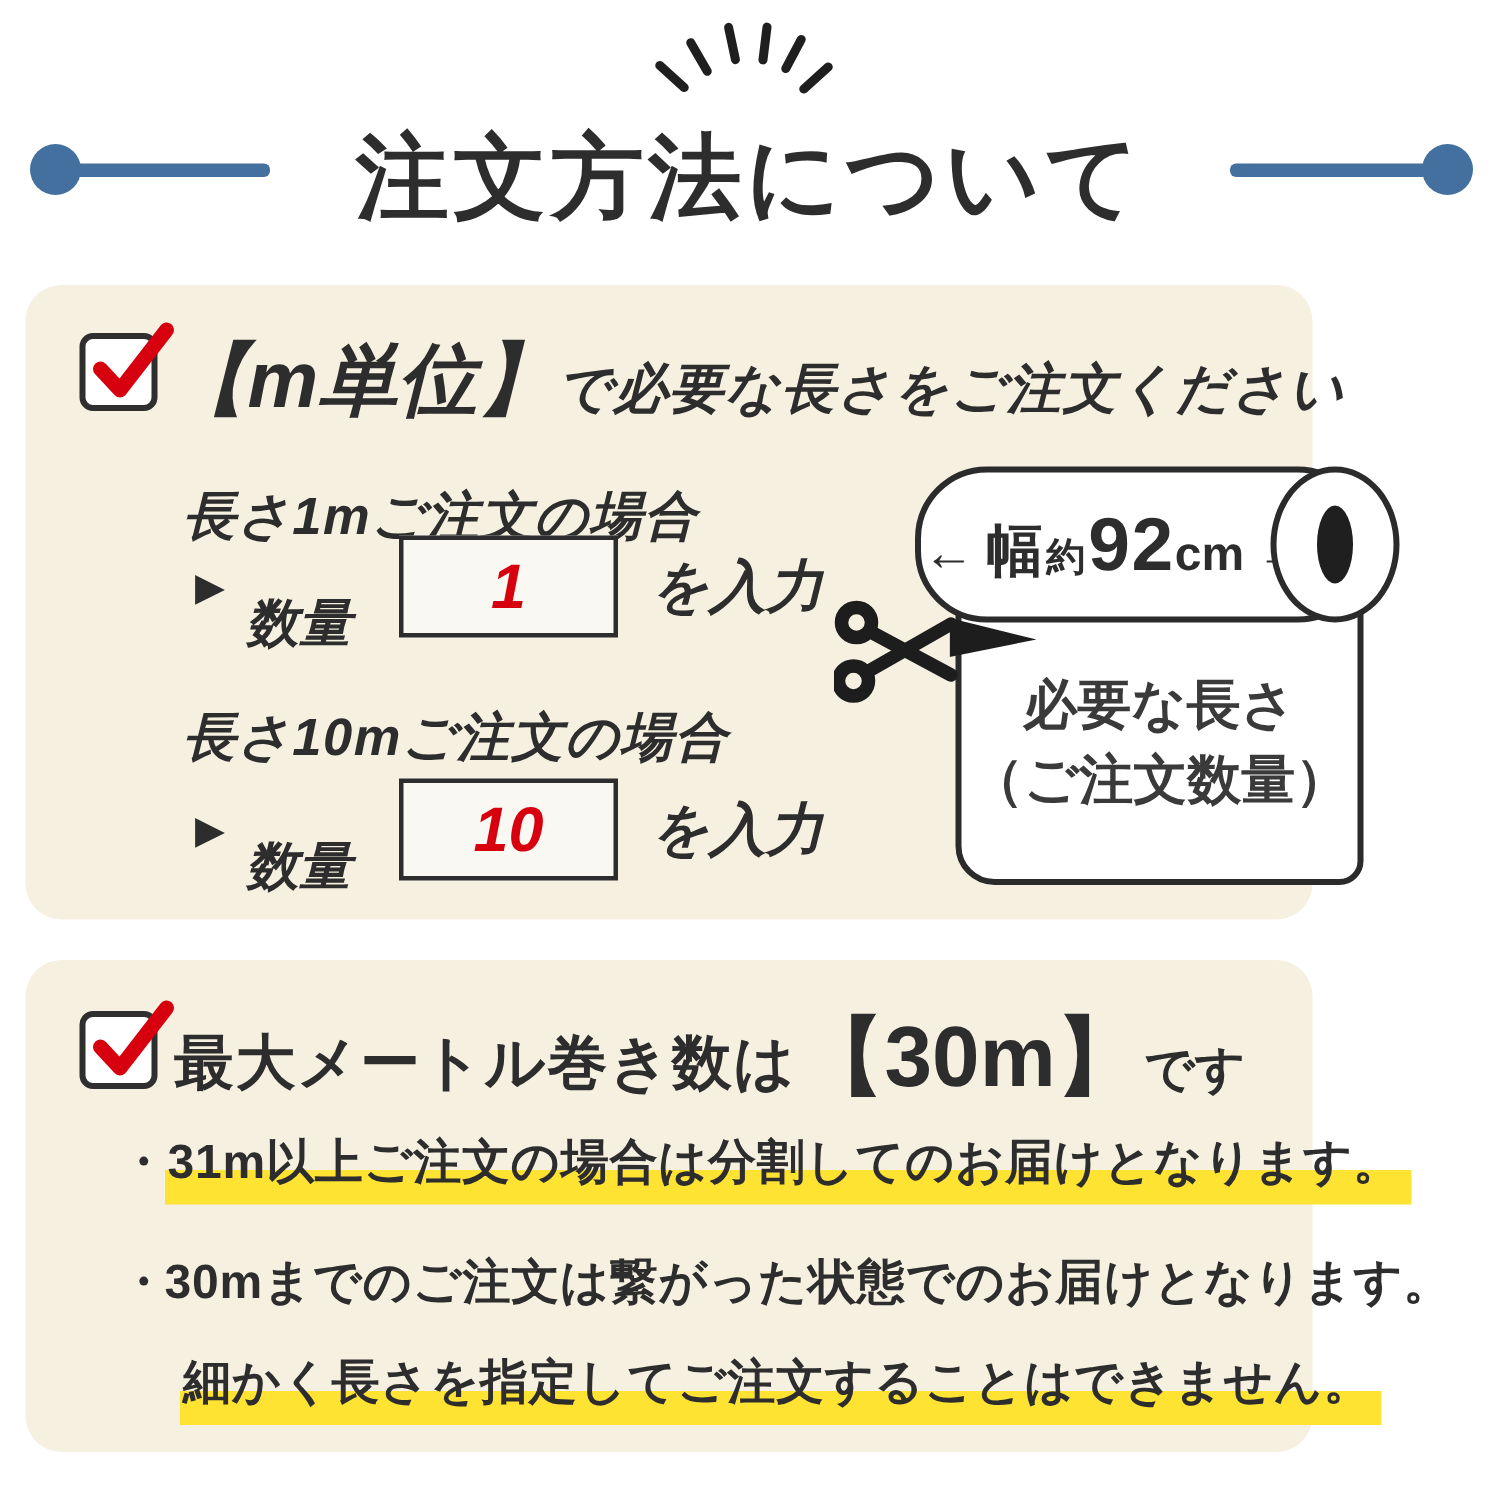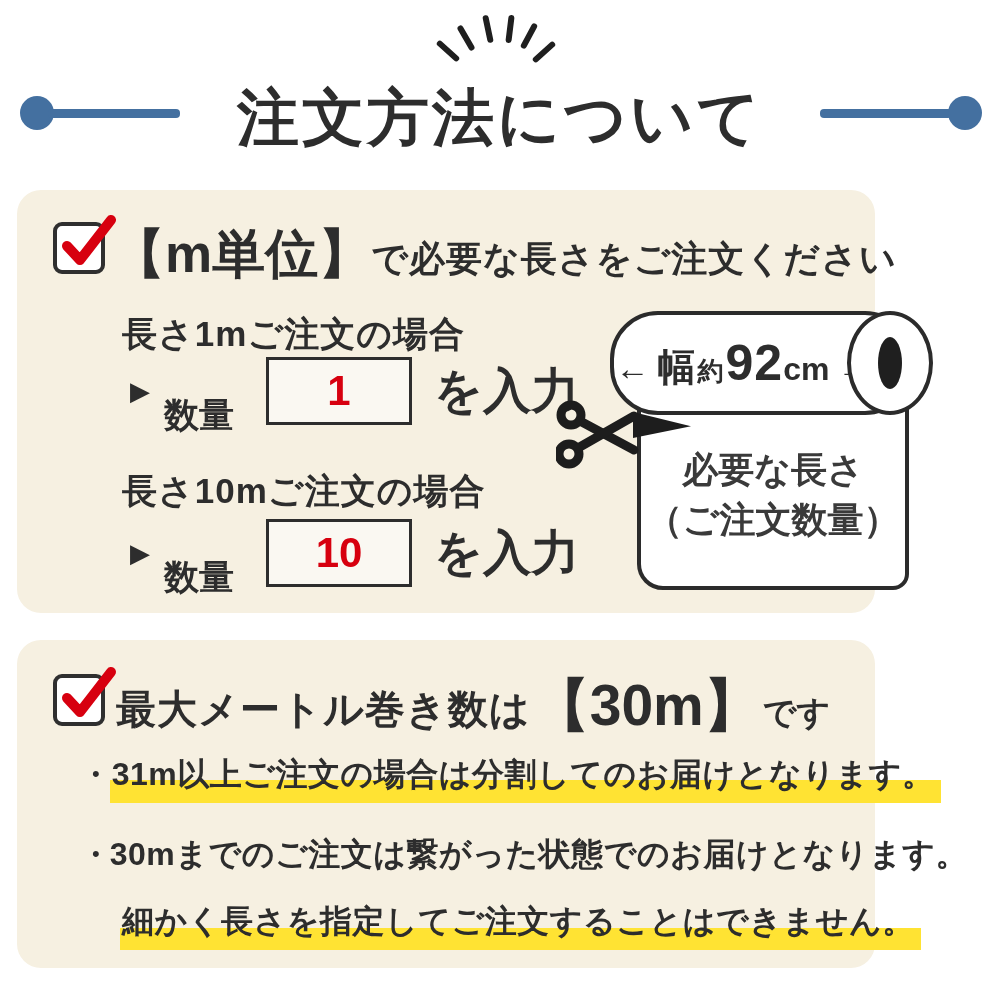--- a/index.html
+++ b/index.html
@@ -12,40 +12,40 @@
   
   .burst{position:absolute;width:6px;height:28px;background:#1f1f1f;border-radius:3px;}
   
   .title{
     position:absolute;left:0;top:76px;width:1000px;text-align:center;
     font-size:62px;font-weight:900;letter-spacing:3px;color:#2d2d2d;
   }
   .deco-line{position:absolute;height:9px;background:#4470a0;border-radius:4px;top:109px;}
   .deco-dot{position:absolute;width:34px;height:34px;border-radius:50%;background:#4470a0;top:96px;}
   
-  .panel{position:absolute;left:17px;width:858px;background:#f6f0e1;border-radius:24px;}
+  .panel{position:absolute;left:17px;width:858px;background:#f6f0e1;border-radius:24px;font-style:italic;}
   #panel1{top:190px;height:423px;}
   #panel2{top:640px;height:328px;}
   
   .checkbox{position:absolute;width:44px;height:44px;background:#ffffff;border:4px solid #2f2f2f;border-radius:9px;}
   .checkbox svg{position:absolute;left:-4px;top:-16px;overflow:visible;}
   
   .h1row{position:absolute;left:112px;top:202px;height:78px;display:flex;align-items:flex-end;}
   .h1big{font-size:53px;font-weight:900;line-height:1;}
   .h1small{font-size:36px;font-weight:900;line-height:1;margin-bottom:3px;letter-spacing:1px;}
   .case-label{position:absolute;left:122px;font-size:35px;font-weight:900;letter-spacing:1px;}
   .qty-row{position:absolute;left:130px;height:66px;display:flex;align-items:center;}
   .play{font-size:26px;margin-right:14px;color:#2d2d2d;}
   .qty-label{font-size:35px;font-weight:900;margin-right:32px;margin-top:48px;}
   .qty-box{
     width:140px;height:62px;background:#faf8f2;border:3px solid #2d2d2d;
     display:flex;align-items:center;justify-content:center;margin-right:22px;
   }
   .qty-value{font-size:42px;font-weight:900;color:#d7000f;}
-  .qty-suffix{font-size:48px;font-weight:900;}
+  .qty-suffix{font-size:38px;font-weight:900;}
   
   .sheet{
     position:absolute;left:637px;top:360px;width:264px;height:222px;background:#ffffff;
     border:4px solid #2b2b2b;border-radius:4px 4px 16px 26px;z-index:1;
   }
   .sheet-text{position:absolute;left:0;width:100%;text-align:center;font-size:36px;font-weight:700;color:#3a3a3a;}
   .cylinder{
     position:absolute;left:610px;top:311px;width:295px;height:96px;background:#ffffff;
     border:4px solid #2b2b2b;border-radius:48px;z-index:2;
     display:flex;align-items:center;justify-content:center;
@@ -107,21 +107,21 @@
       <svg width="66" height="66" viewBox="0 0 66 66">
         <polyline points="14,36 27,50 58,10" fill="none" stroke="#d7000f" stroke-width="10" stroke-linecap="round" stroke-linejoin="round"></polyline>
       </svg>
     </div>
 
     <div class="h1row nowrap" style="left:95px;top:12px;">
       <span class="h1big">【m単位】</span>
       <span class="h1small">で必要な長さをご注文ください</span>
     </div>
 
-    <div class="case-label nowrap" style="top:121px;left:105px;">長さ1mご注文の場合</div>
+    <div class="case-label nowrap" style="top:131px;left:105px;">長さ1mご注文の場合</div>
     <div class="qty-row" style="left:113px;top:168px;">
       <span class="play">▶</span>
       <span class="qty-label">数量</span>
       <span class="qty-box">
         <span class="qty-value">1</span>
       </span>
       <span class="qty-suffix">を入力</span>
     </div>
 
     <div class="case-label nowrap" style="top:278px;left:105px;">長さ10mご注文の場合</div>

